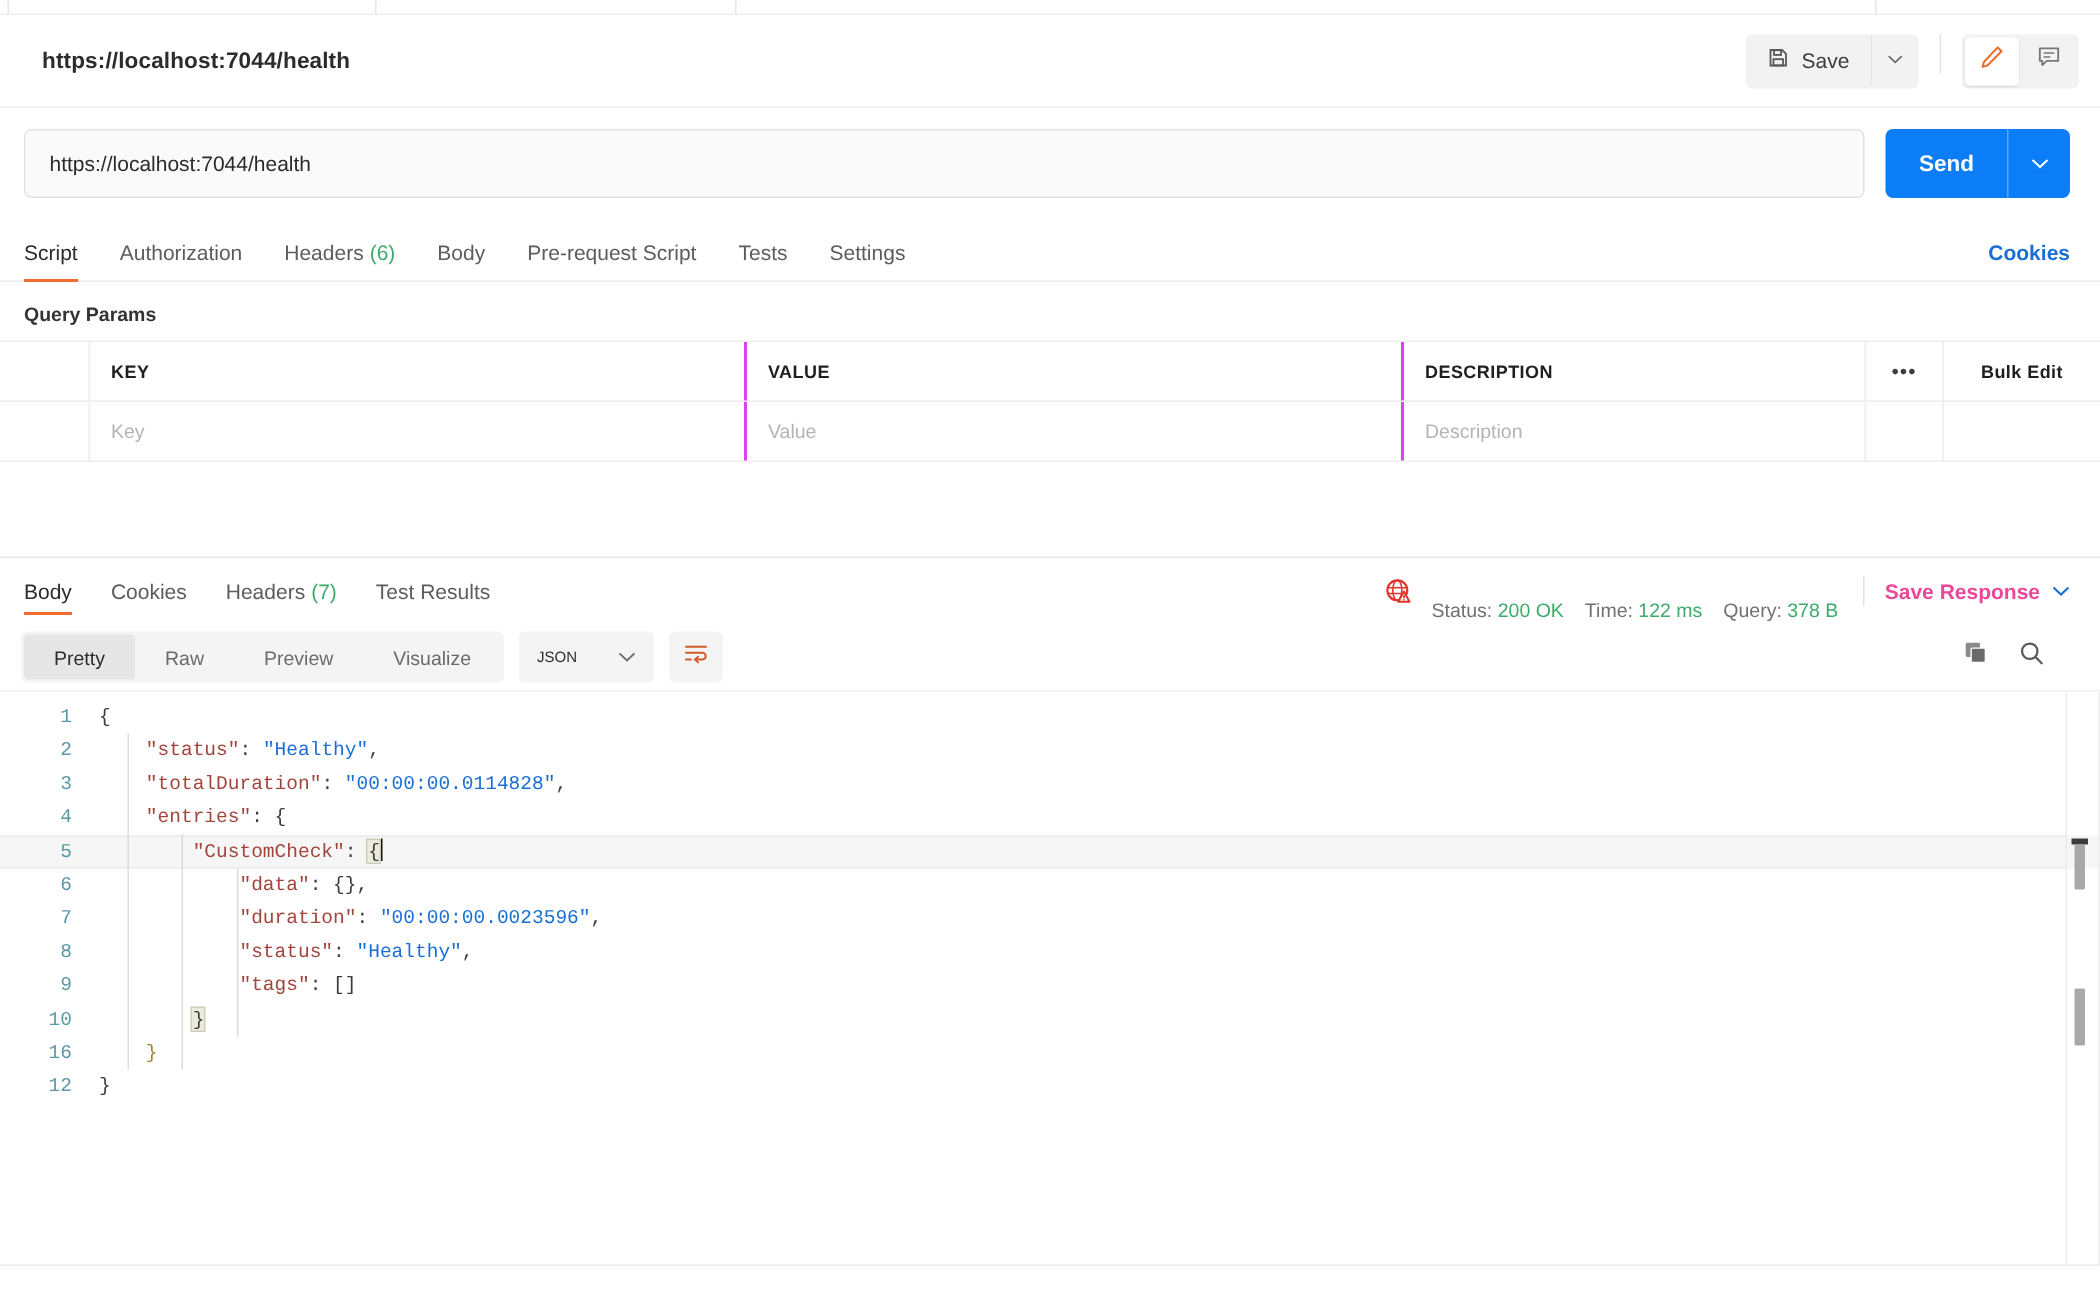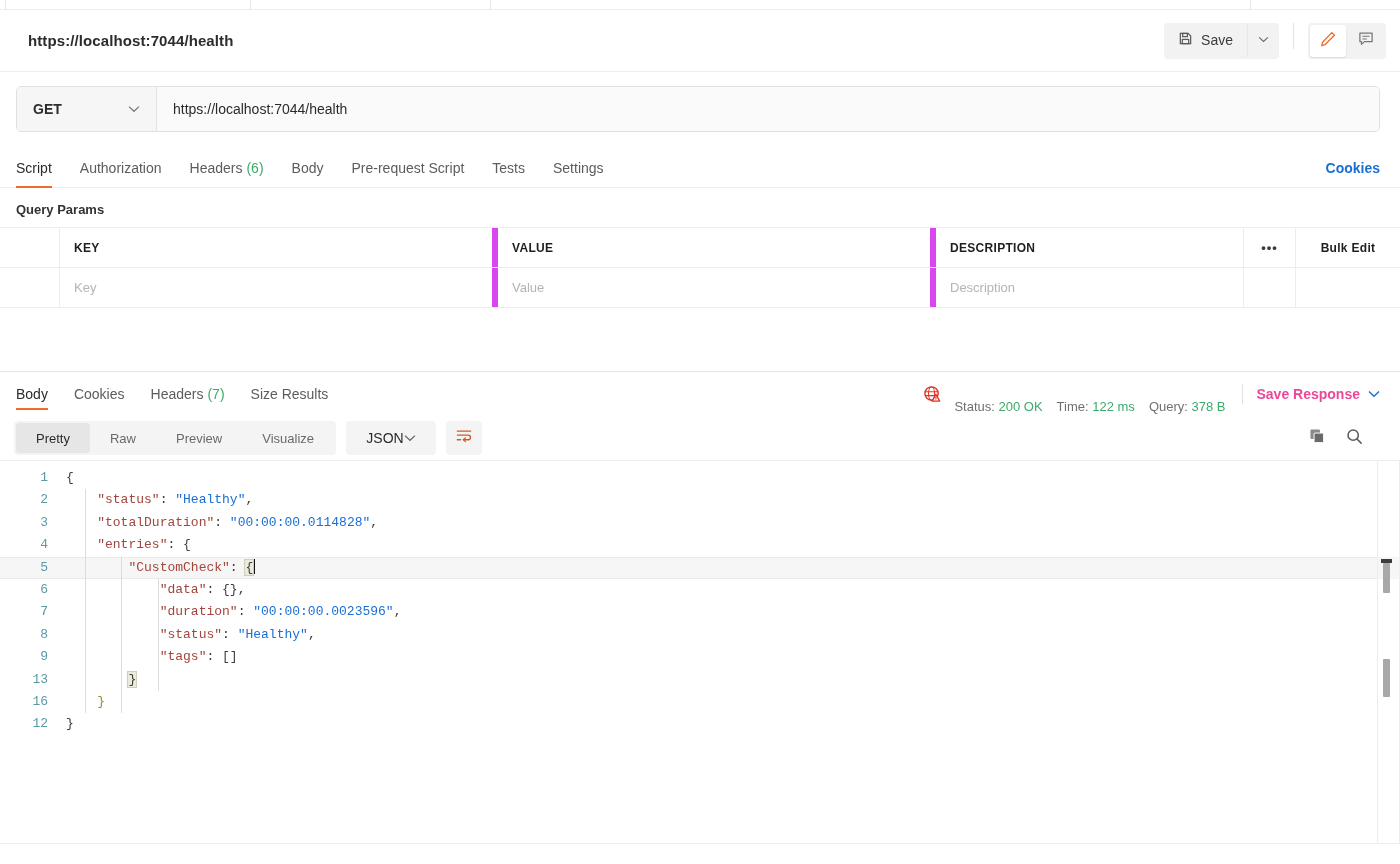--- a/index.html
+++ b/index.html
@@ -59,21 +59,21 @@
   .rtab { font-size: 14px; color: #5c5c5c; margin-right: 28px; cursor: pointer; position: relative; height: 40px; display: flex; align-items: center; }
   .rtab.active { color: #2b2b2b; }
   .rtab.active::after { content: ""; position: absolute; left: 0; right: 0; bottom: 0; height: 2px; background: #ef6c2e; }
   .rtab .cnt { color: #3dab6a; margin-left: 4px; }
   .cookies-link { margin-left: auto; color: #1a6fd4; font-size: 14px; font-weight: bold; cursor: pointer; }
 
   
   .qp-label { padding: 14px 16px 10px 16px; font-size: 13px; font-weight: bold; color: #333; }
   .ptable { border-top: 1px solid #ededed; }
   .prow { display: flex; height: 40px; border-bottom: 1px solid #ededed; }
-  .pcell { display: flex; align-items: center; padding: 0 14px; border-right: 6px solid #d946ef; font-size: 13px; }
+  .pcell { display: flex; align-items: center; padding: 0 14px; border-right: 2px solid #d946ef; font-size: 13px; }
   .pcell.gut { width: 60px; border-right: 1px solid #ededed; }
   .pcell.key { width: 438px; }
   .pcell.val { width: 438px; }
   .pcell.desc { flex: 1; border-right: 1px solid #ededed; }
   .pcell.dots { width: 52px; justify-content: center; border-right: 1px solid #ededed; }
   .pcell.bulk { width: 104px; justify-content: center; border-right: none; font-weight: bold; color: #1f1f1f; cursor: pointer; }
   .hdr .pcell { font-size: 12px; font-weight: bold; color: #1f1f1f; letter-spacing: .3px; }
   .body-row .pcell { color: #b4b4b4; }
   .dots-glyph { font-size: 13px; letter-spacing: 1px; color: #3c3c3c; }
   .spacer-block { height: 64px; border-bottom: 1px solid #e6e6e6; }
@@ -88,21 +88,21 @@
   .meta-item { color: #707070; margin-right: 14px; white-space: nowrap; margin-top: 24px; }
   .meta-item .v { color: #3dab6a; }
   .meta-sep { width: 1px; height: 20px; background: #e2e2e2; margin: 0 14px 0 2px; }
   .save-resp { color: #ec4899; font-weight: bold; font-size: 14px; cursor: pointer; display: flex; align-items: center; gap: 8px; }
 
   
   .fmtbar { display: flex; align-items: center; padding: 0 36px 0 14px; height: 44px; gap: 10px; }
   .seg { display: flex; background: #f4f4f4; border-radius: 4px; padding: 2px; }
   .seg-item { padding: 0 20px; height: 30px; display: flex; align-items: center; font-size: 13px; color: #6a6a6a; cursor: pointer; border-radius: 3px; }
   .seg-item.active { background: #e6e6e6; color: #2b2b2b; }
-  .jsonsel { display: flex; align-items: center; justify-content: center; width: 90px; height: 34px; background: #f4f4f4; border-radius: 4px; padding: 0 12px; font-size: 14px; color: #2b2b2b; cursor: pointer; }
+  .jsonsel { display: flex; align-items: center; justify-content: space-between; width: 90px; height: 34px; background: #f4f4f4; border-radius: 4px; padding: 0 12px; font-size: 10px; color: #2b2b2b; cursor: pointer; }
   .wrapbtn { width: 36px; height: 34px; background: #f4f4f4; border-radius: 4px; display: flex; align-items: center; justify-content: center; cursor: pointer; }
   .fmt-right { margin-left: auto; display: flex; align-items: center; gap: 18px; }
 
   
   .editor { position: relative; height: 384px; border-top: 1px solid #efefef; background: #fff; overflow: hidden; }
   .code { position: relative; font-family: "Liberation Mono", "DejaVu Sans Mono", monospace; font-size: 13px; line-height: 22.4px; padding-top: 6px; }
   .cline { position: relative; height: 22.4px; display: flex; white-space: pre; }
   .cline.hl { background: #f6f6f6; }
   .cline.hl::before, .cline.hl::after { content: ""; position: absolute; left: 0; right: 22px; height: 1px; background: #eaeaea; }
   .cline.hl::before { top: 0; }
@@ -176,27 +176,29 @@
             <path d="M6 7h8M6 10h5" stroke-width="1.2"></path>
           </svg>
         </span>
       </div>
     </div>
   </div>
 </div>
 
 <div class="urlbar">
   <div class="method-url">
-    <div class="method">
-      <span>GET</span>
+    <input class="url-input" value="https://localhost:7044/health" style="">
+  </div>
+  <div class="send-group">
+    <div class="send-btn">Send</div>
+    <div class="send-caret">
       <svg width="12" height="8" viewBox="0 0 12 8">
-          <path d="M1 1.6 L6 6.3 L11 1.6" stroke="#7a7a7a" stroke-width="1.3" fill="none"></path>
+          <path d="M1 1.6 L6 6.3 L11 1.6" stroke="#ffffff" stroke-width="1.4" fill="none"></path>
         </svg>
     </div>
-    <input class="url-input" value="https://localhost:7044/health" style="">
   </div>
 </div>
 
 <div class="reqtabs">
   <div class="rtab active">
     <span>Script</span>
   </div>
   <div class="rtab">
     <span>Authorization</span>
   </div>
@@ -248,21 +250,21 @@
     <span>Body</span>
   </div>
   <div class="restab">
     <span>Cookies</span>
   </div>
   <div class="restab">
     <span>Headers</span>
     <span class="cnt">(7)</span>
   </div>
   <div class="restab">
-    <span>Size Results</span>
+    <span>Test Results</span>
   </div>
 
   <div class="resmeta">
     <span style="margin-right:12px;display:flex;align-items:center">
       <svg width="19" height="19" viewBox="0 0 20 20" fill="none">
         <circle cx="9" cy="9" r="7" stroke="#e0342b" stroke-width="1.5"></circle>
         <ellipse cx="9" cy="9" rx="3.2" ry="7" stroke="#e0342b" stroke-width="1.1"></ellipse>
         <path d="M2.3 7.2h13.4M2.3 11.2h13.4" stroke="#e0342b" stroke-width="1.1"></path>
         <path d="M13.6 9.8 L17.6 17 L9.6 17 Z" fill="#ffffff" stroke="#e0342b" stroke-width="1.4" stroke-linejoin="round"></path>
         <path d="M13.6 12.4v2.1" stroke="#e0342b" stroke-width="1.3"></path>
@@ -337,21 +339,21 @@
   <div class="code" id="code-lines">
       <div class="cline"><span class="lnum">1</span><span class="ctext"><span class="p">{</span></span></div>
       <div class="cline"><span class="lnum">2</span><span class="ctext">    <span class="k">"status"</span><span class="p">: </span><span class="s">"Healthy"</span><span class="p">,</span></span></div>
       <div class="cline"><span class="lnum">3</span><span class="ctext">    <span class="k">"totalDuration"</span><span class="p">: </span><span class="s">"00:00:00.0114828"</span><span class="p">,</span></span></div>
       <div class="cline"><span class="lnum">4</span><span class="ctext">    <span class="k">"entries"</span><span class="p">: </span><span class="p">{</span></span></div>
       <div class="cline hl"><span class="lnum">5</span><span class="ctext">        <span class="k">"CustomCheck"</span><span class="p">: </span><span class="p bracketbox">{</span><span class="caret"></span></span></div>
       <div class="cline"><span class="lnum">6</span><span class="ctext">            <span class="k">"data"</span><span class="p">: </span><span class="p">{}</span><span class="p">,</span></span></div>
       <div class="cline"><span class="lnum">7</span><span class="ctext">            <span class="k">"duration"</span><span class="p">: </span><span class="s">"00:00:00.0023596"</span><span class="p">,</span></span></div>
       <div class="cline"><span class="lnum">8</span><span class="ctext">            <span class="k">"status"</span><span class="p">: </span><span class="s">"Healthy"</span><span class="p">,</span></span></div>
       <div class="cline"><span class="lnum">9</span><span class="ctext">            <span class="k">"tags"</span><span class="p">: </span><span class="p">[]</span></span></div>
-      <div class="cline"><span class="lnum">13</span><span class="ctext">        <span class="p bracketbox">}</span></span></div>
+      <div class="cline"><span class="lnum">10</span><span class="ctext">        <span class="p bracketbox">}</span></span></div>
       <div class="cline"><span class="lnum">16</span><span class="ctext">    <span class="b">}</span></span></div>
       <div class="cline"><span class="lnum">12</span><span class="ctext"><span class="p">}</span></span></div>
     </div>
 
   <div class="guide" style="left:85px;  top:28px;  height:224px;"></div>
   <div class="guide" style="left:121px; top:95px;  height:157px;"></div>
   <div class="guide" style="left:158px; top:118px; height:112px;"></div>
 
   <div class="ed-scroll"></div>
   <div class="ed-thumb-cap" style="top:98px;"></div>

